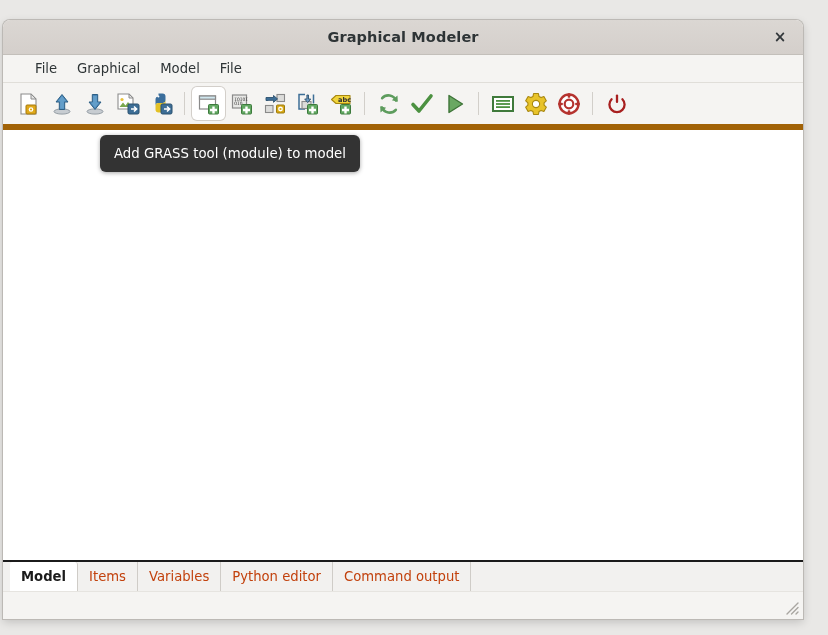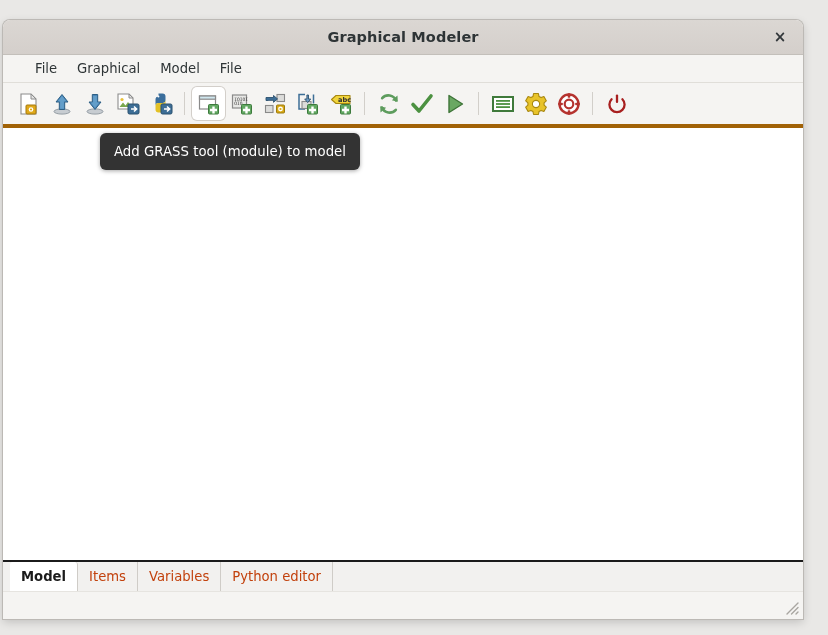--- a/index.html
+++ b/index.html
@@ -90,21 +90,21 @@
   }
 
   
   #toolbar {
     height: 41px;
     flex: 0 0 41px;
     background: #f5f4f2;
     display: flex;
     align-items: center;
     padding-left: 9px;
-    border-bottom: 4px solid #a16207;
+    border-bottom: 6px solid #a16207;
   }
   .tb-group {
     display: flex;
     align-items: center;
   }
   .tb-btn {
     width: 33px;
     height: 33px;
     display: flex;
     align-items: center;
@@ -445,20 +445,21 @@
     <div id="canvas-wrap">
       <div id="canvas"></div>
       <div id="tooltip">Add GRASS tool (module) to model</div>
     </div>
 
     <div id="tabbar">
       <div class="tab active">Model</div>
       <div class="tab">Items</div>
       <div class="tab">Variables</div>
       <div class="tab">Python editor</div>
+      <div class="tab">Command output</div>
     </div>
 
     <div id="statusbar">
       <span id="resize-grip">
         <svg width="16" height="16" viewBox="0 0 16 16">
           <g stroke="#a9a6a1" stroke-width="1.4" stroke-linecap="round">
             <line x1="14" y1="3" x2="3" y2="14"></line>
             <line x1="14" y1="7.5" x2="7.5" y2="14"></line>
             <line x1="14" y1="12" x2="12" y2="14"></line>
           </g>

